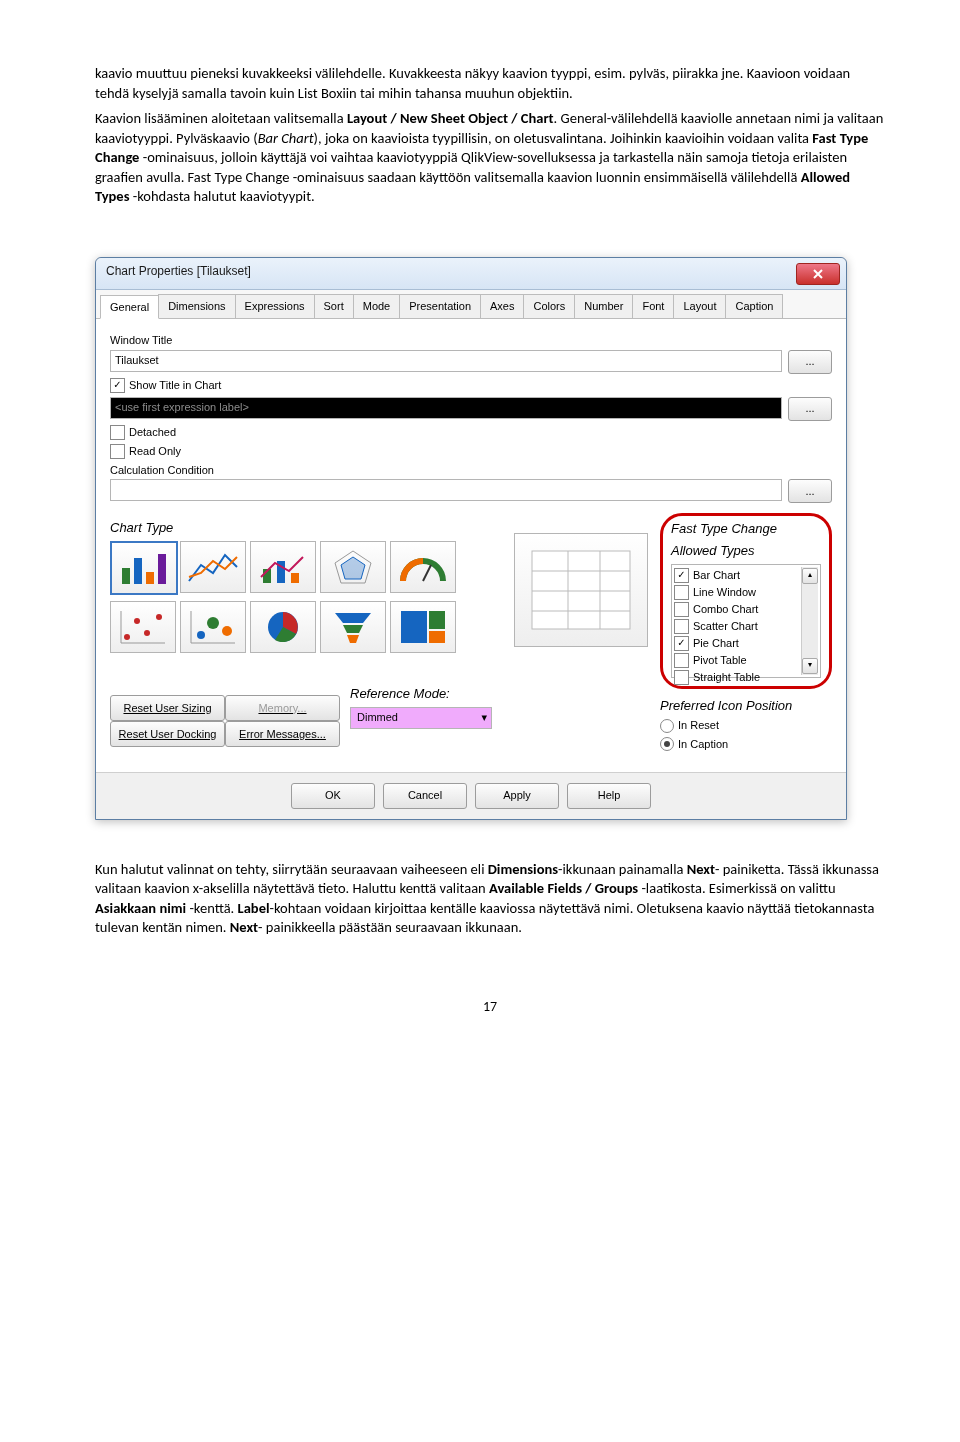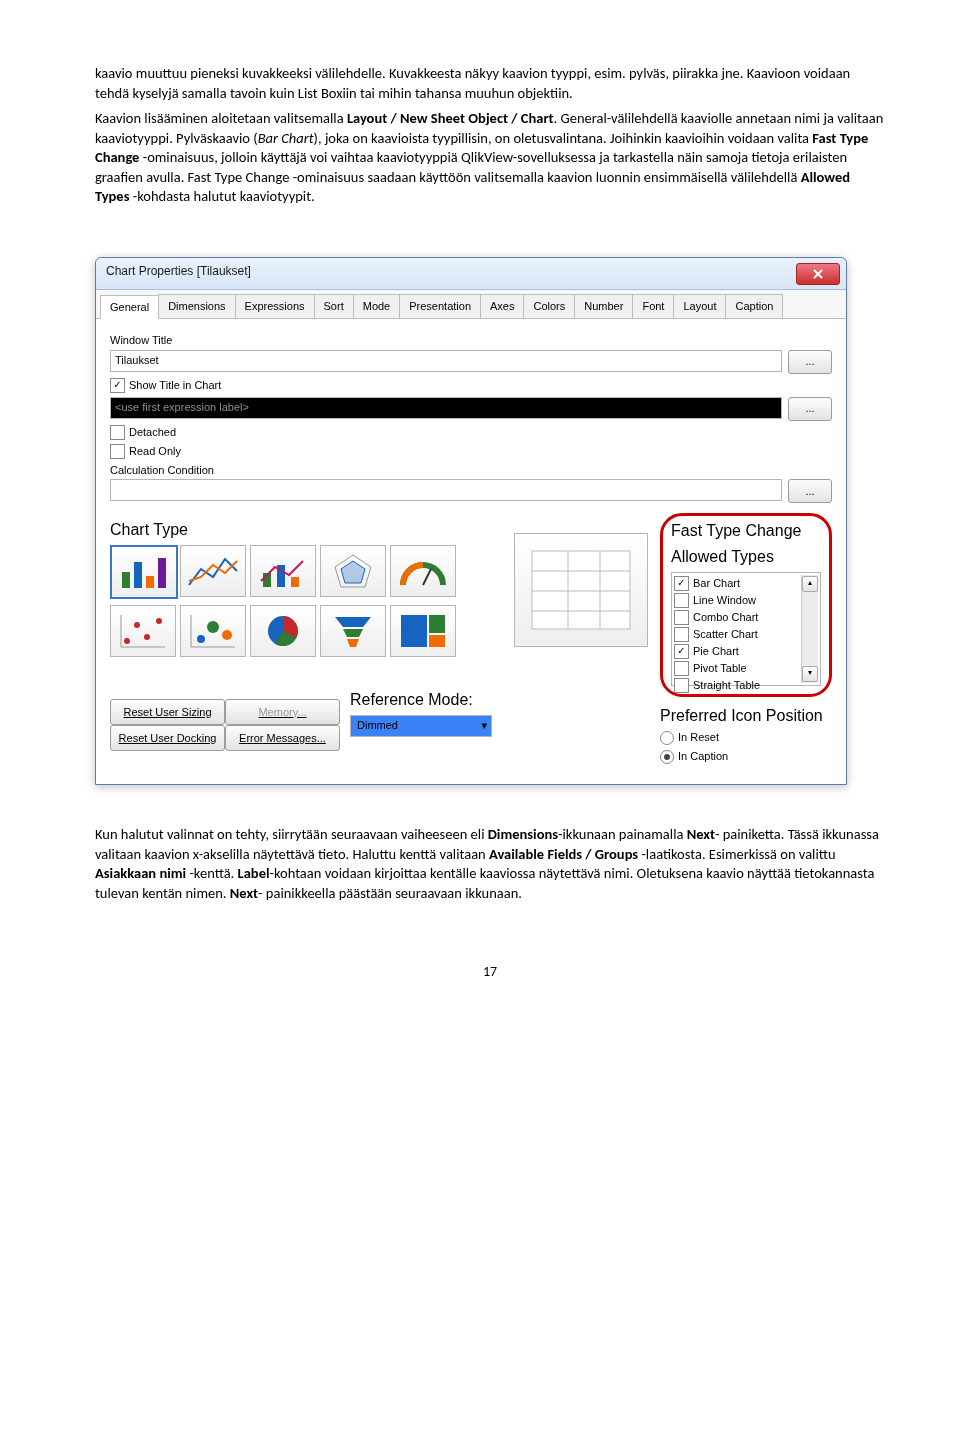--- a/index.html
+++ b/index.html
@@ -92,21 +92,21 @@
     border-radius: 3px;
     font-size: 11px;
     display:flex;align-items:center;justify-content:center;
     padding: 0 8px;
     cursor: default;
   }
   .chk-row { display:flex; align-items:center; gap:4px; font-size:11px; margin:4px 0; }
   .chk { width:13px;height:13px;border:1px solid #888;background:#fff;display:inline-flex;align-items:center;justify-content:center;font-size:10px;line-height:1; }
   .rdo { width:12px;height:12px;border:1px solid #888;border-radius:50%;background:#fff;display:inline-flex;align-items:center;justify-content:center; }
   .rdo.sel::after{content:"";width:6px;height:6px;border-radius:50%;background:#444;}
-  .section-label { font-size:16px; margin: 8px 0 4px 0; }
+  .section-label { font-size:13px; margin: 8px 0 4px 0; font-style: italic; }
   .chart-grid {
     display:grid;
     grid-template-columns: repeat(5, 64px);
     gap: 6px;
     margin-top: 4px;
   }
   .ct {
     width:64px;height:50px;
     border:1px solid #b5b5b5;
     background: linear-gradient(#fff,#eee);
@@ -145,21 +145,21 @@
   .large-btn{
     height:24px;
     background: linear-gradient(#fdfdfd,#e3e3e3);
     border: 1px solid #9c9c9c;
     border-radius: 3px;
     font-size: 11px;
     display:flex;align-items:center;justify-content:center;
   }
   .refmode { margin-top: 10px; }
   .combo {
-    height:20px;border:1px solid #b5b5b5;background:#3b82f6;font-size:11px;
+    height:20px;border:1px solid #b5b5b5;background:#f0abfc;font-size:11px;
     display:flex;align-items:center;justify-content:space-between;padding:0 4px 0 6px;width:130px;
   }
   .buttonbar {
     background:#f0f0f0;
     border-top:1px solid #cfcfcf;
     padding: 10px 14px;
     display:flex;justify-content:center;gap:8px;
   }
   .dlg-btn{
     min-width:82px;height:24px;
@@ -393,20 +393,26 @@
           </div>
           <div class="chk-row">
             <span class="rdo sel"></span>
             <span>In Caption</span>
           </div>
         </div>
       </div>
     </div>
   </div>
 
+  <div class="buttonbar">
+    <div class="dlg-btn">OK</div>
+    <div class="dlg-btn">Cancel</div>
+    <div class="dlg-btn">Apply</div>
+    <div class="dlg-btn">Help</div>
+  </div>
 </div>
 </div>
 
 <p class="para">
   <span>Kun halutut valinnat on tehty, siirrytään seuraavaan vaiheeseen eli </span><b>Dimensions</b><span>-ikkunaan painamalla </span><b>Next</b><span>- painiketta. Tässä ikkunassa valitaan kaavion x-akselilla näytettävä tieto. Haluttu kenttä valitaan </span><b>Available Fields / Groups</b><span> -laatikosta. Esimerkissä on valittu </span><b>Asiakkaan nimi</b><span> -kenttä. </span><b>Label</b><span>-kohtaan voidaan kirjoittaa kentälle kaaviossa näytettävä nimi. Oletuksena kaavio näyttää tietokannasta tulevan kentän nimen. </span><b>Next</b><span>- painikkeella päästään seuraavaan ikkunaan.</span>
 </p>
 
 <div class="page-num">17</div>
 
 </body></html>

